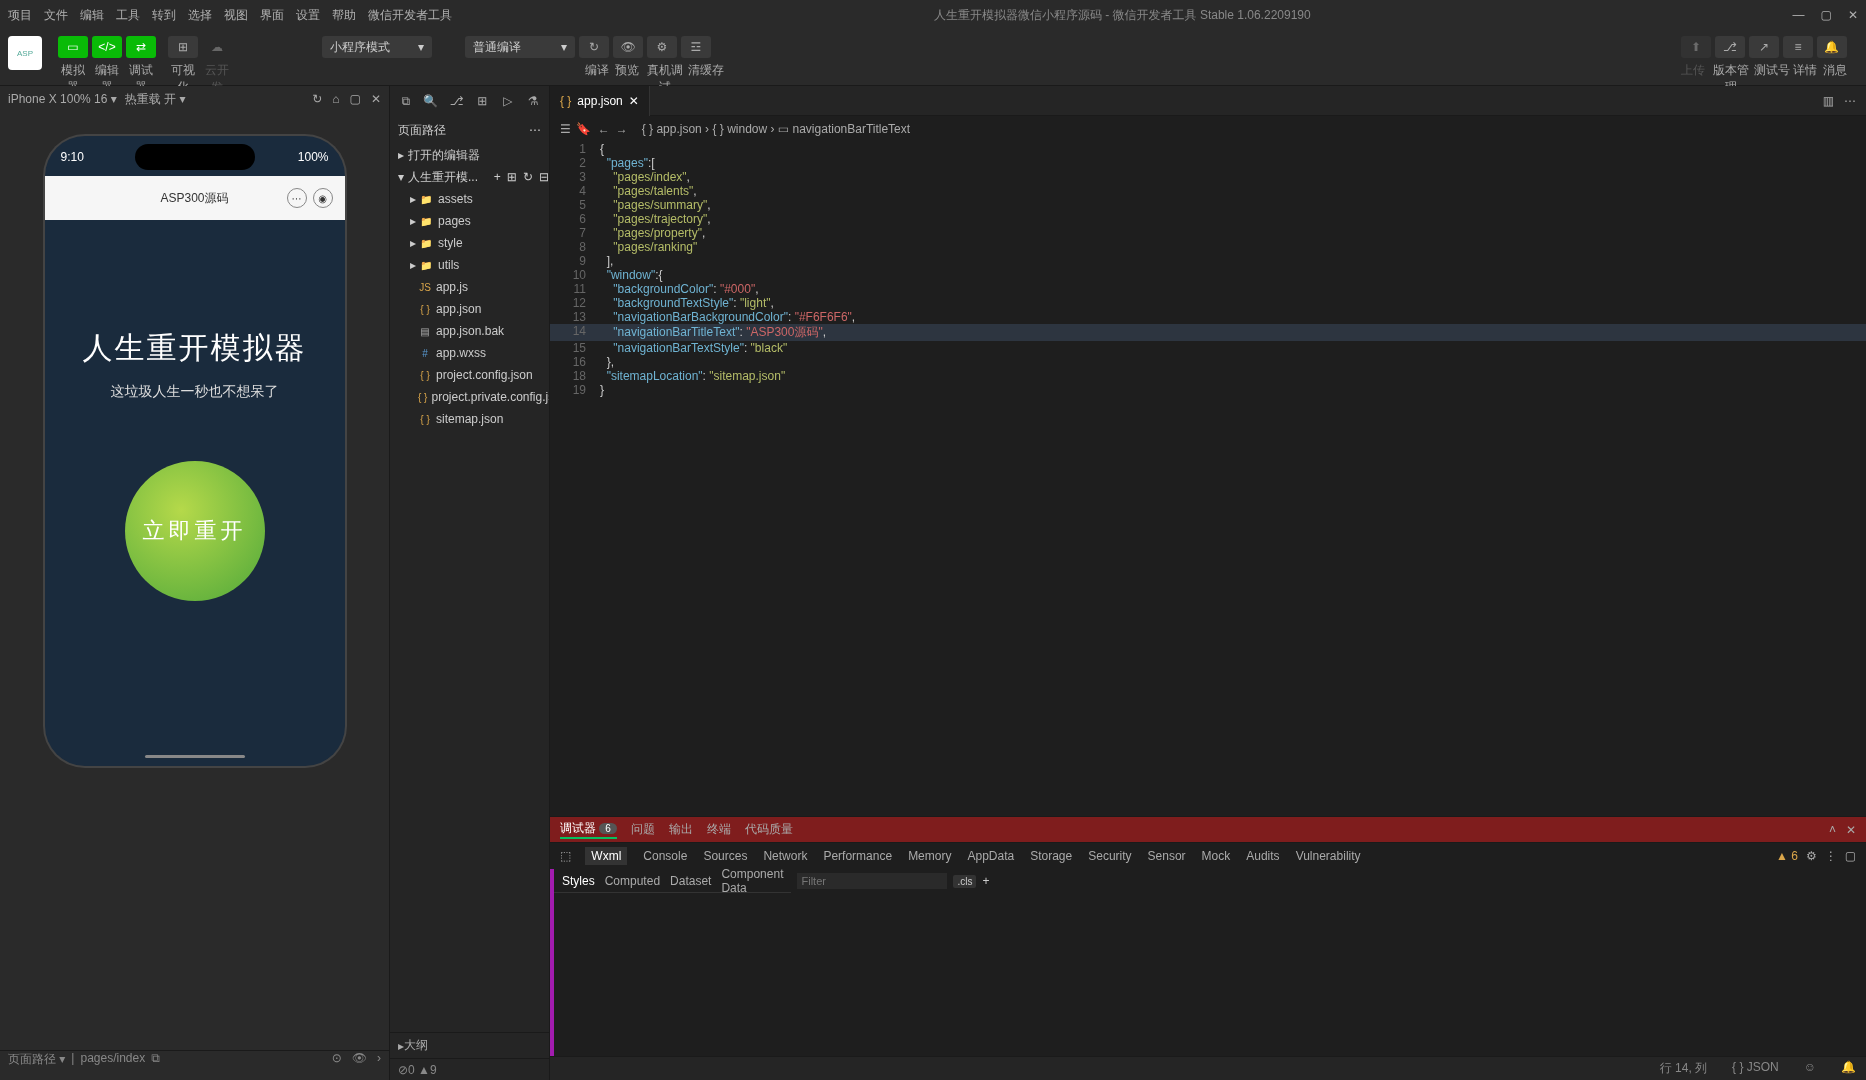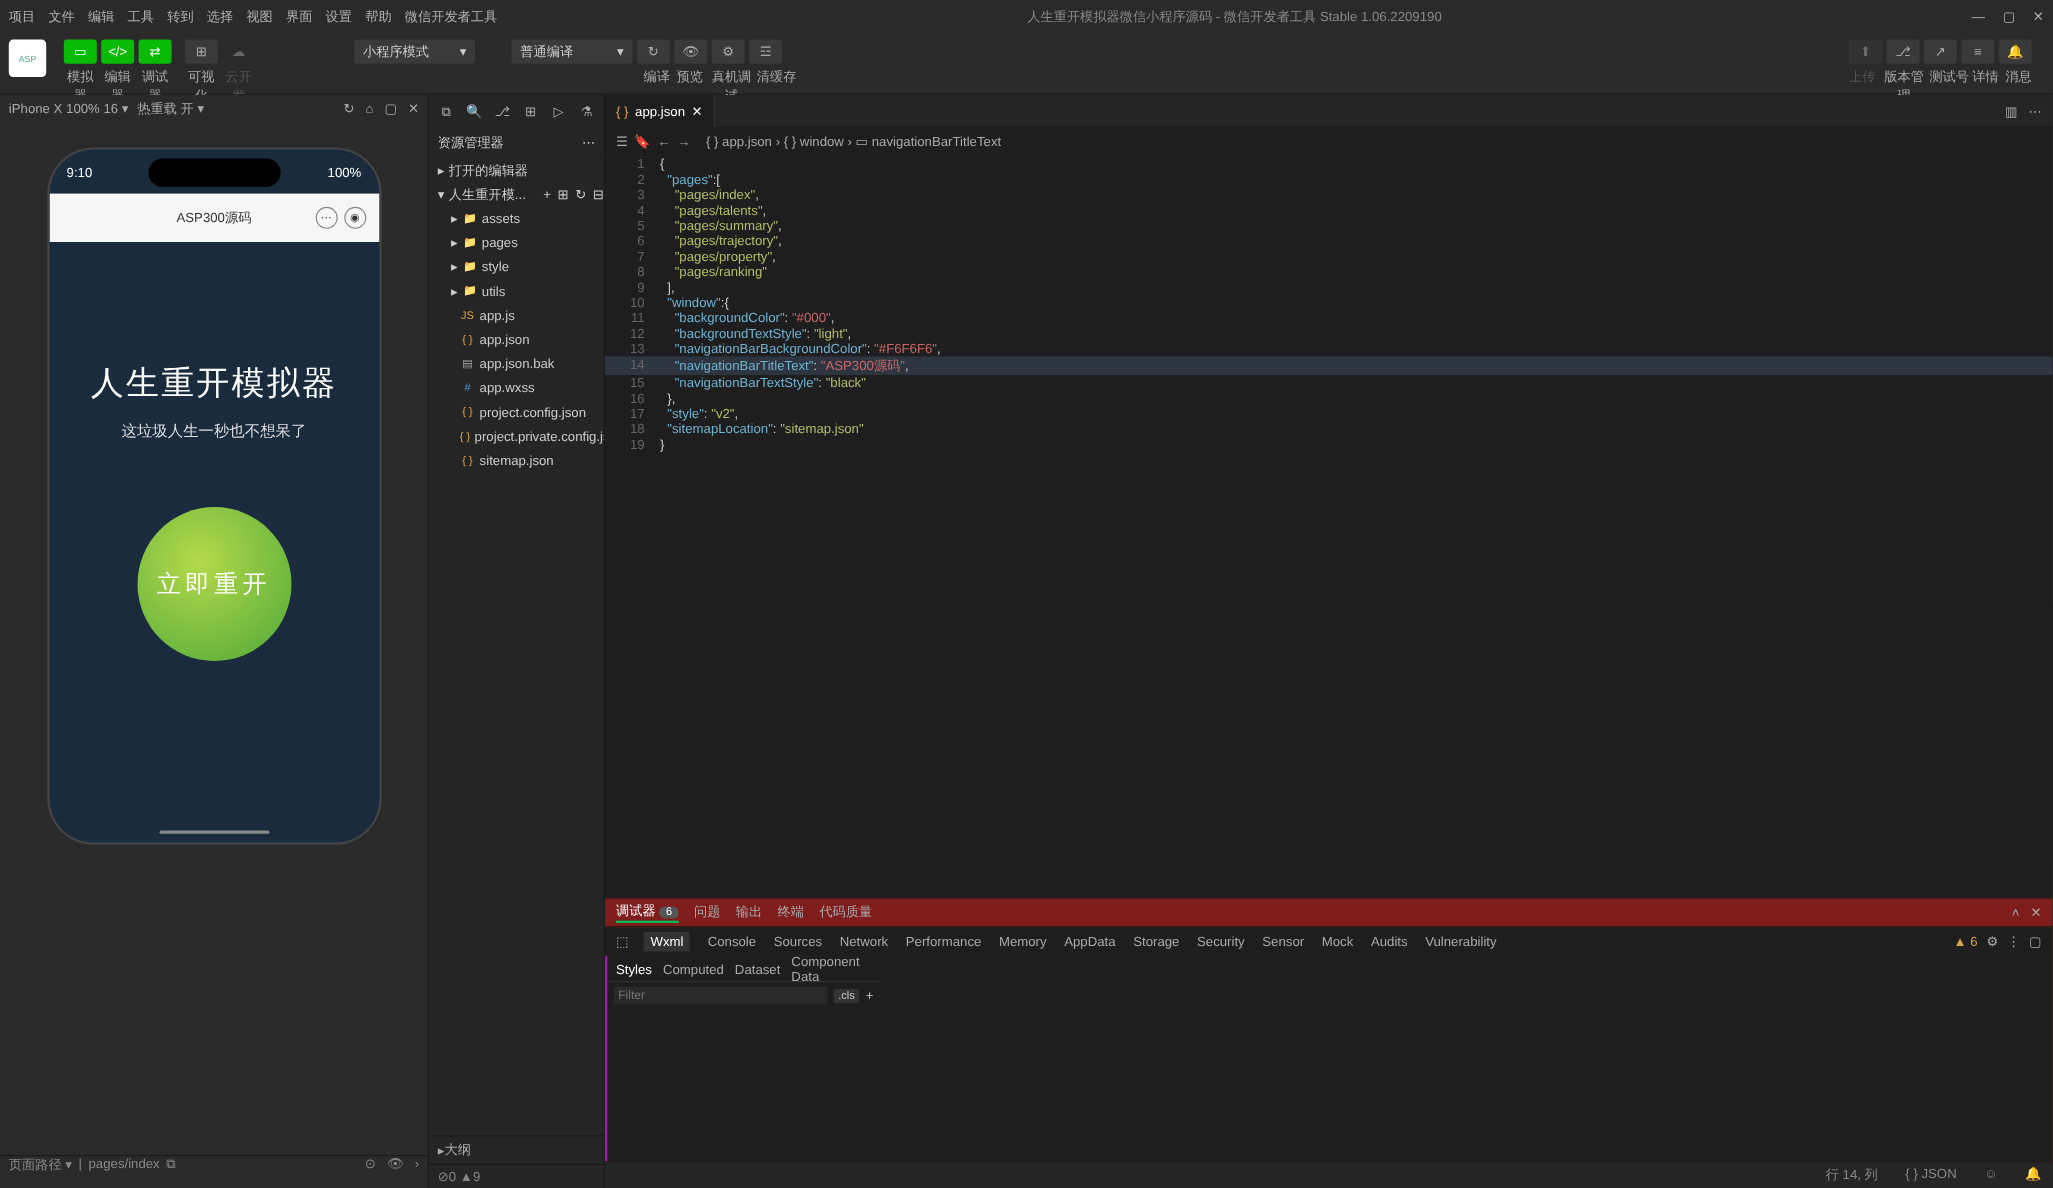--- a/index.html
+++ b/index.html
@@ -71,21 +71,21 @@
 .dbtabs .r{margin-left:auto;display:flex;gap:10px}
 .dbtabs2{height:26px;display:flex;align-items:center;padding:0 10px;gap:14px;color:#aaa;background:#1e1e1e;font-size:11px}
 .dbtabs2 .act{color:#fff;background:#333;padding:2px 6px}
 .dbtabs2 .r{margin-left:auto;display:flex;gap:8px;align-items:center}
 .warn{color:#d9a54a}
 .dbbody{flex:1;display:flex;background:#1e1e1e}
 .wxml{flex:1;padding:6px 10px;font-family:Consolas,monospace;font-size:11px;color:#aaa}
 .tagn{color:#5a9bd4}
 .attr{color:#9cdcfe}
 .attrv{color:#ce9178}
-.styles{width:250px;border-left:2px solid #a21caf;display:flex;flex-direction:column}
+.styles{width:250px;border-left:4px solid #a21caf;display:flex;flex-direction:row}
 .stabs{height:24px;display:flex;align-items:center;gap:10px;padding:0 8px;font-size:11px;color:#aaa;border-bottom:1px solid #333}
 .stabs .act{color:#fff}
 .sfilter{height:24px;display:flex;align-items:center;padding:0 6px;gap:6px}
 .sfilter input{flex:1;background:#2a2a2a;border:none;color:#aaa;padding:2px 4px;font-size:11px}
 .cls{background:#333;padding:1px 4px;border-radius:2px;font-size:10px}
 .status{height:24px;background:#252525;display:flex;align-items:center;padding:0 10px;font-size:11px;color:#888;border-top:1px solid #1a1a1a}
 .status .r{margin-left:auto;display:flex;gap:25px}
 </style>
 </head>
 <body>
@@ -230,21 +230,21 @@
   <div class="expcol">
     <div class="expicons">
       <span>⧉</span>
       <span>🔍</span>
       <span>⎇</span>
       <span>⊞</span>
       <span>▷</span>
       <span>⚗</span>
     </div>
     <div class="exphdr">
-        <span>资源管理器</span>
+        <span>页面路径</span>
         <span>⋯</span>
       </div>
     <div class="tree">
       <div class="row">▸ <span>打开的编辑器</span></div>
       <div class="row">▾ <span>人生重开模...</span> <span style="margin-left:auto;display:flex;gap:6px">
             <span>+</span>
             <span>⊞</span>
             <span>↻</span>
             <span>⊟</span>
           </span></div>
@@ -348,24 +348,20 @@
         </div>
         <div class="eline">
           <div class="gut">15</div>
           <div class="code">    <span class="k">"navigationBarTextStyle"</span>: <span class="s">"black"</span></div>
         </div>
         <div class="eline">
           <div class="gut">16</div>
           <div class="code">  },</div>
         </div>
         <div class="eline">
-          <div class="gut">17</div>
-          <div class="code">  <span class="k">"style"</span>: <span class="s">"v2"</span>,</div>
-        </div>
-        <div class="eline">
           <div class="gut">18</div>
           <div class="code">  <span class="k">"sitemapLocation"</span>: <span class="s">"sitemap.json"</span></div>
         </div>
         <div class="eline">
           <div class="gut">19</div>
           <div class="code">}</div>
         </div>
       </div>
 
     <div class="debugger">

